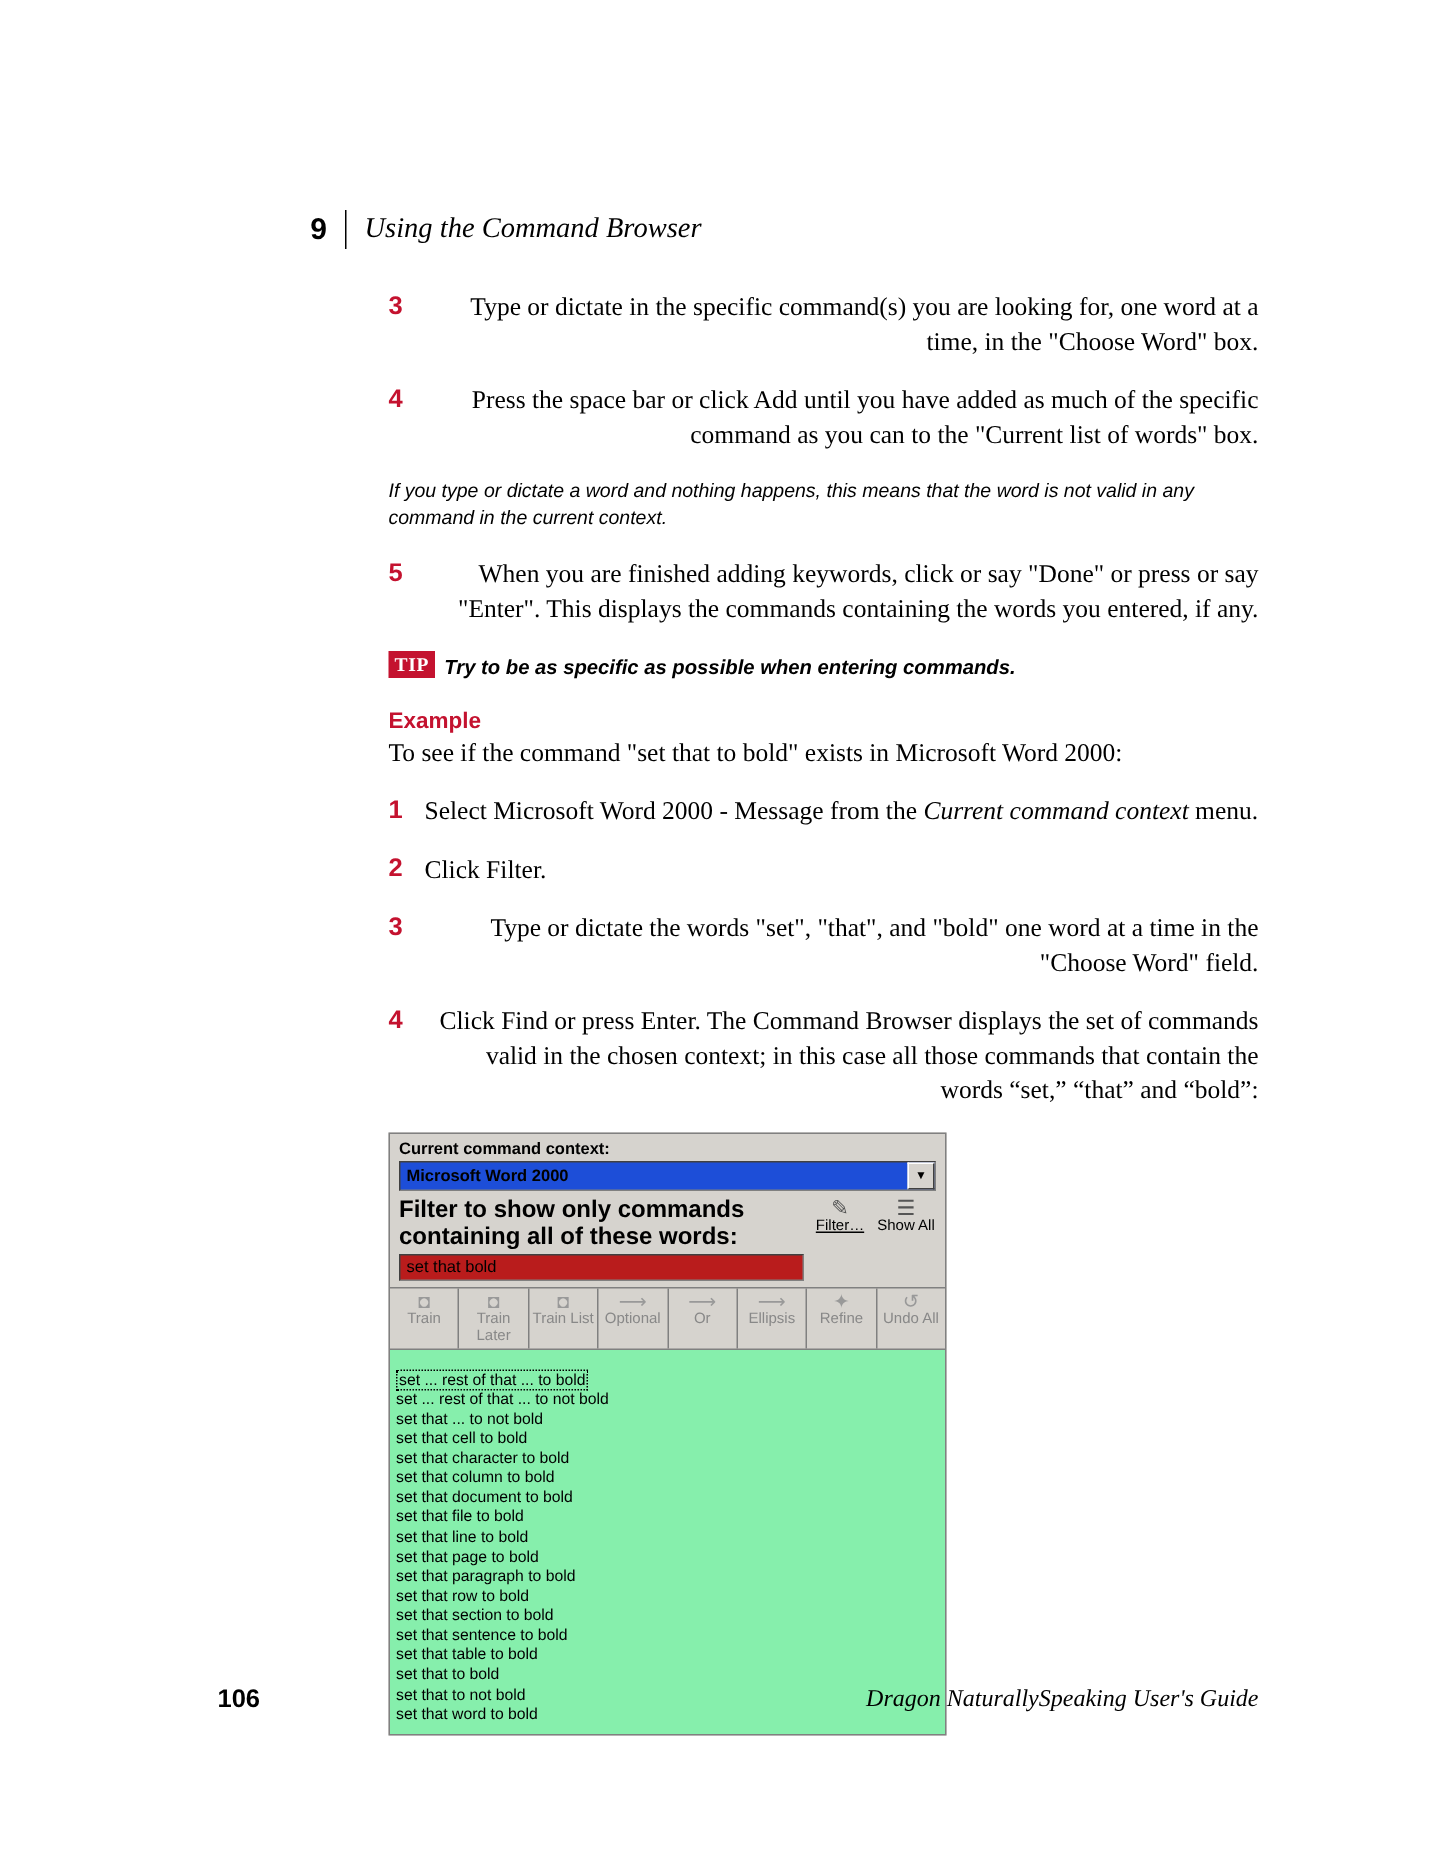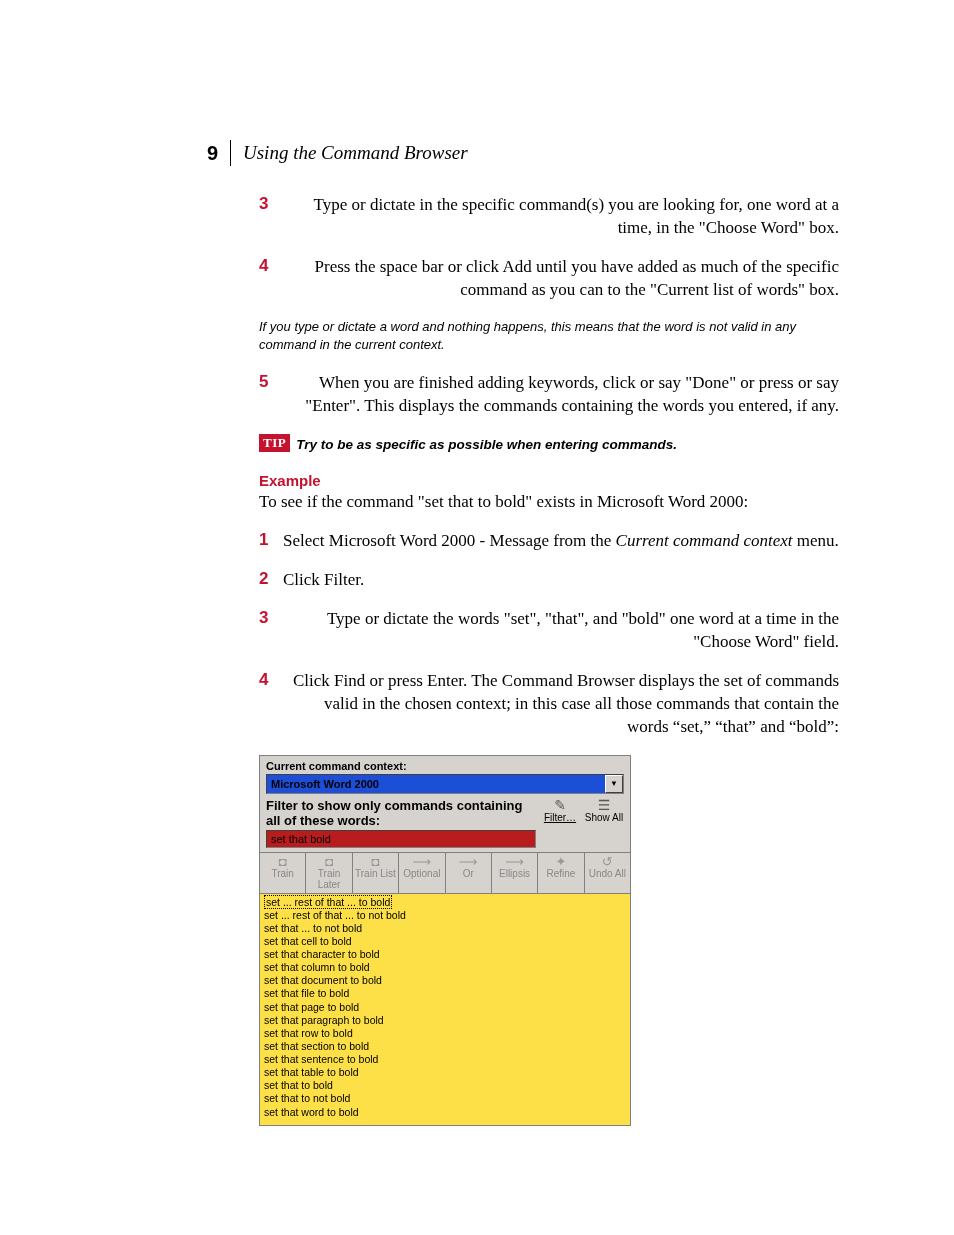--- a/index.html
+++ b/index.html
@@ -145,21 +145,21 @@
   }
   .filter-row {
     display:flex; align-items:flex-start;
     padding: 0 6px 4px 6px;
     gap:4px;
   }
   .filter-left { flex:1; }
   .filter-label {
     font-family: Arial, sans-serif;
     font-weight: bold;
-    font-size: 13px;
+    font-size: 16px;
     padding-bottom:2px;
   }
   .filter-input {
     background:#b91c1c;
     border:1px solid #808080;
     border-top-color:#404040; border-left-color:#404040;
     height:16px;
     padding:0 4px;
     font-size:11px;
     display:flex; align-items:center;
@@ -182,22 +182,22 @@
     flex:1;
     border-right:1px solid #808080;
     text-align:center;
     padding:2px 0 3px 0;
     font-size:10px;
     color:#888;
   }
   .tb-btn:last-child { border-right:none; }
   .tb-btn .glyph { font-size:13px; display:block; color:#999; line-height:13px;}
   .results {
-    background:#fde047;
-    padding:2px 4px 6px 4px;
+    background:#86efac;
+    padding:14px 4px 6px 4px;
     font-family: Arial, sans-serif;
     font-size:10.5px;
     line-height:1.25;
     color:#000;
   }
   .results div { white-space:nowrap; }
   .results .sel {
     display:inline;
     border:1px dotted #000;
     padding:0 1px;
@@ -318,28 +318,33 @@
 
       <div class="results">
         <div><span class="sel">set ... rest of that ... to bold</span></div>
         <div>set ... rest of that ... to not bold</div>
         <div>set that ... to not bold</div>
         <div>set that cell to bold</div>
         <div>set that character to bold</div>
         <div>set that column to bold</div>
         <div>set that document to bold</div>
         <div>set that file to bold</div>
+        <div>set that line to bold</div>
         <div>set that page to bold</div>
         <div>set that paragraph to bold</div>
         <div>set that row to bold</div>
         <div>set that section to bold</div>
         <div>set that sentence to bold</div>
         <div>set that table to bold</div>
         <div>set that to bold</div>
         <div>set that to not bold</div>
         <div>set that word to bold</div>
       </div>
     </div>
 
   </div>
 
+  <div class="footer">
+    <div class="page-num">106</div>
+    <div class="footer-title">Dragon NaturallySpeaking User's Guide</div>
+  </div>
 
 </div>
 
 </body></html>

